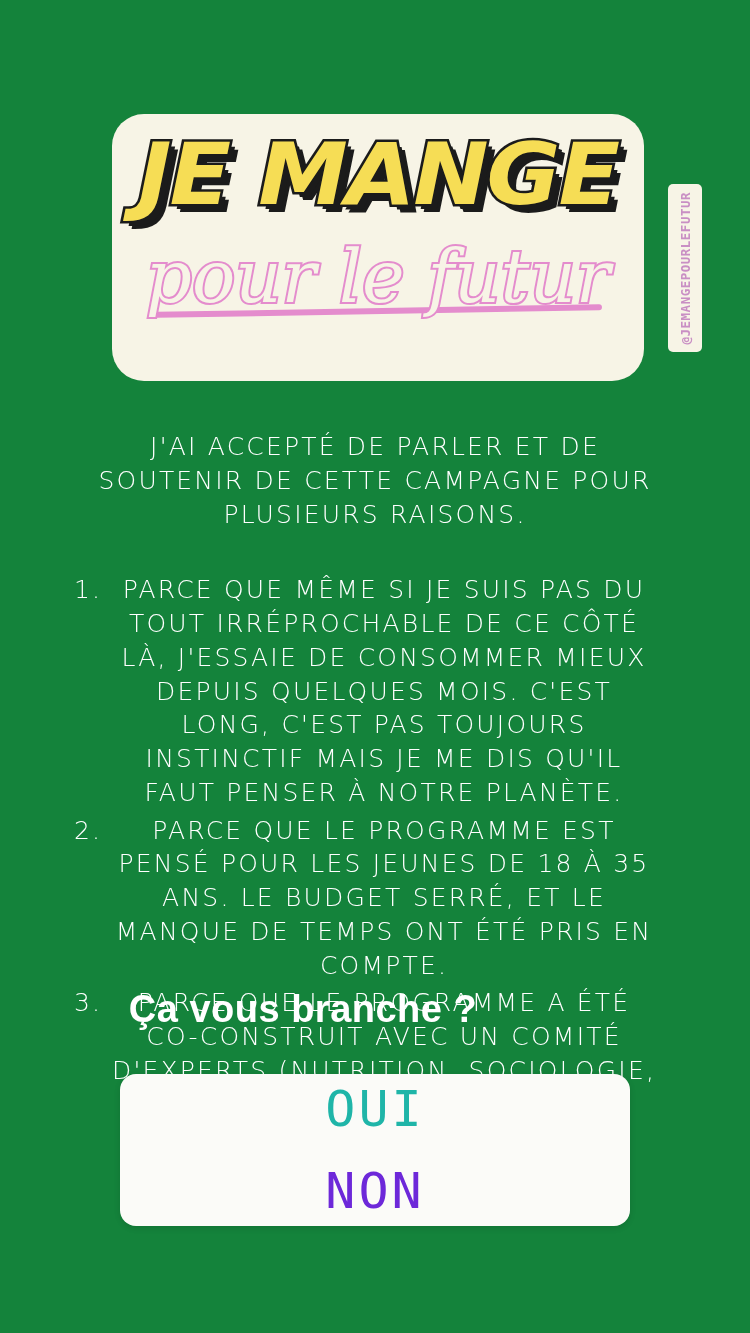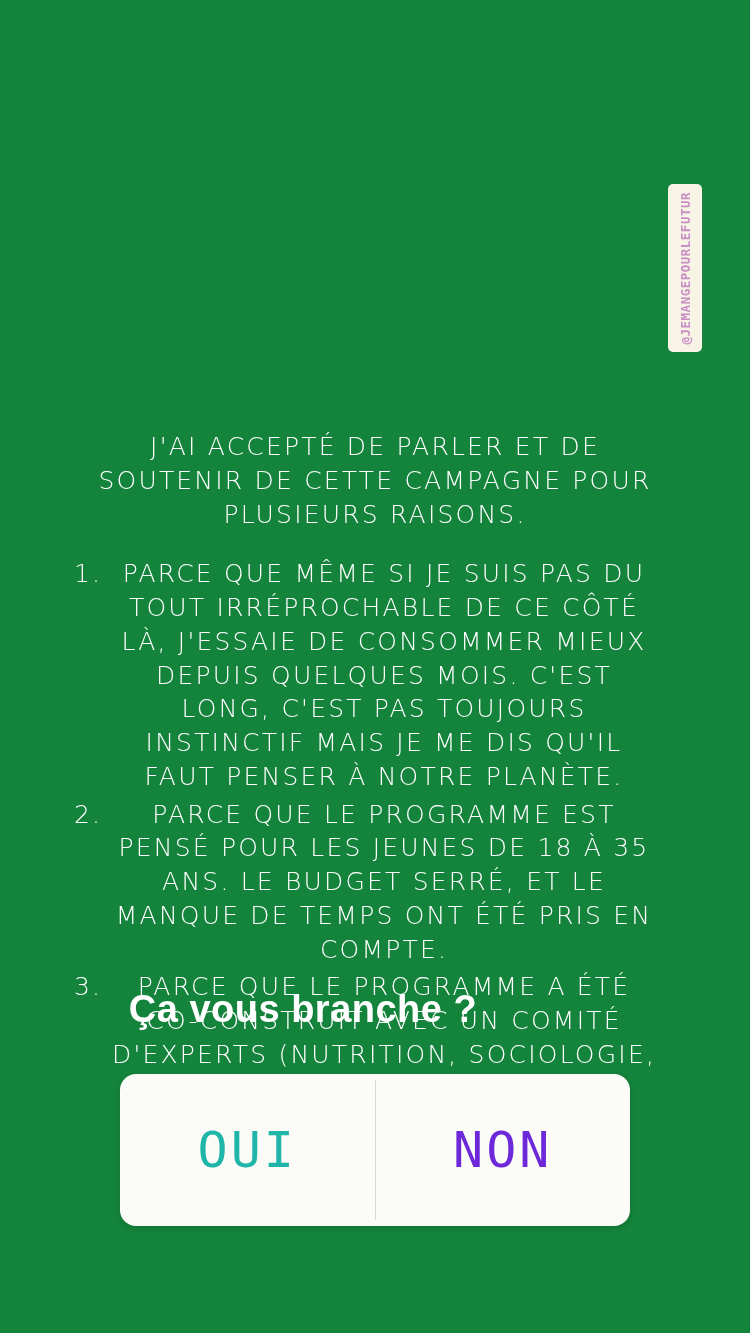--- a/index.html
+++ b/index.html
@@ -130,21 +130,21 @@
     font-family: "DejaVu Sans", sans-serif;
     font-size: 25px;
     letter-spacing: 2.2px;
     line-height: 1.35;
     text-align: center;
     text-transform: uppercase;
     font-weight: 300;
   }
 
   .intro {
-    margin-bottom: 26px;
+    margin-bottom: 42px;
     padding: 0 26px;
   }
 
   .reasons {
     list-style: none;
     counter-reset: item;
   }
 
   .reason {
     position: relative;
@@ -177,20 +177,21 @@
     position: absolute;
     left: 120px;
     top: 1074px;
     width: 510px;
     height: 152px;
     background: #fbfbf8;
     border-radius: 16px;
     display: flex;
     overflow: hidden;
     box-shadow: 0 2px 6px rgba(0,0,0,0.12);
+    flex-direction: column;
   }
 
   .poll-option {
     flex: 1;
     display: flex;
     align-items: center;
     justify-content: center;
     font-family: "DejaVu Sans Mono", monospace;
     font-size: 50px;
     letter-spacing: 3px;
@@ -207,20 +208,26 @@
     background: #d9d9d4;
     align-self: stretch;
     margin: 6px 0;
   }
 </style>
 </head>
 <body>
 
 <div class="story">
 
+  <div class="logo-sticker">
+    <div class="logo-plate"></div>
+    <div class="logo-title">JE MANGE</div>
+    <div class="logo-underline"></div>
+    <div class="logo-script">pour le futur</div>
+  </div>
 
   <div class="handle-tag">
     <span>@JEMANGEPOURLEFUTUR</span>
   </div>
 
   <div class="copy">
     <p class="intro">J'AI ACCEPTÉ DE PARLER ET DE SOUTENIR DE CETTE CAMPAGNE POUR PLUSIEURS RAISONS.</p>
 
     <ul class="reasons">
       <li class="reason">

